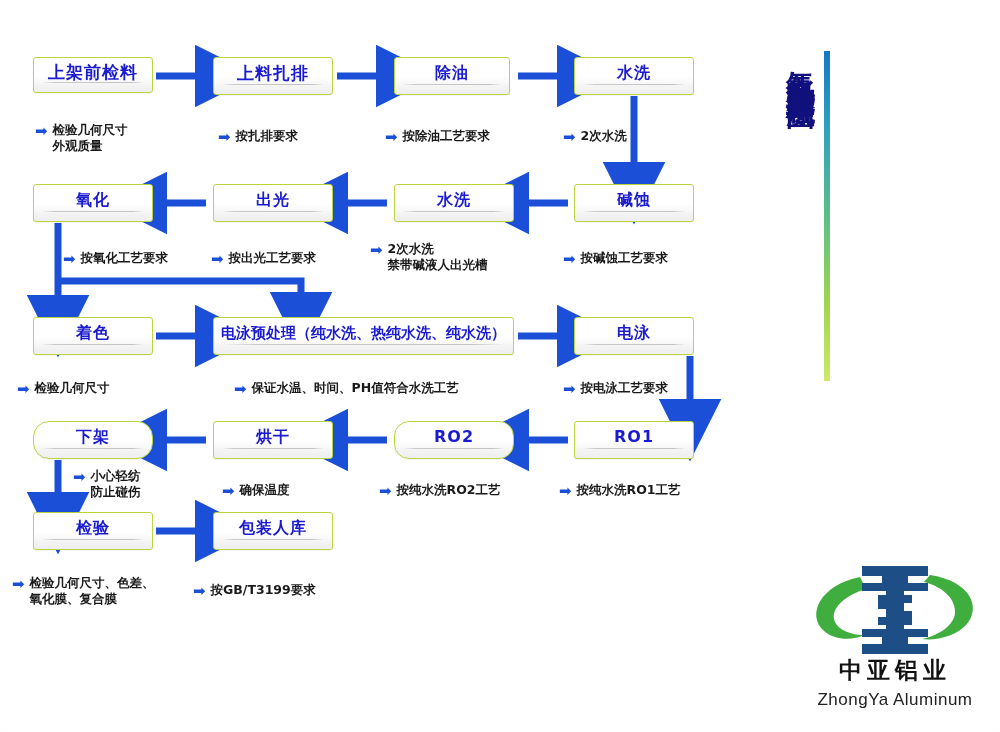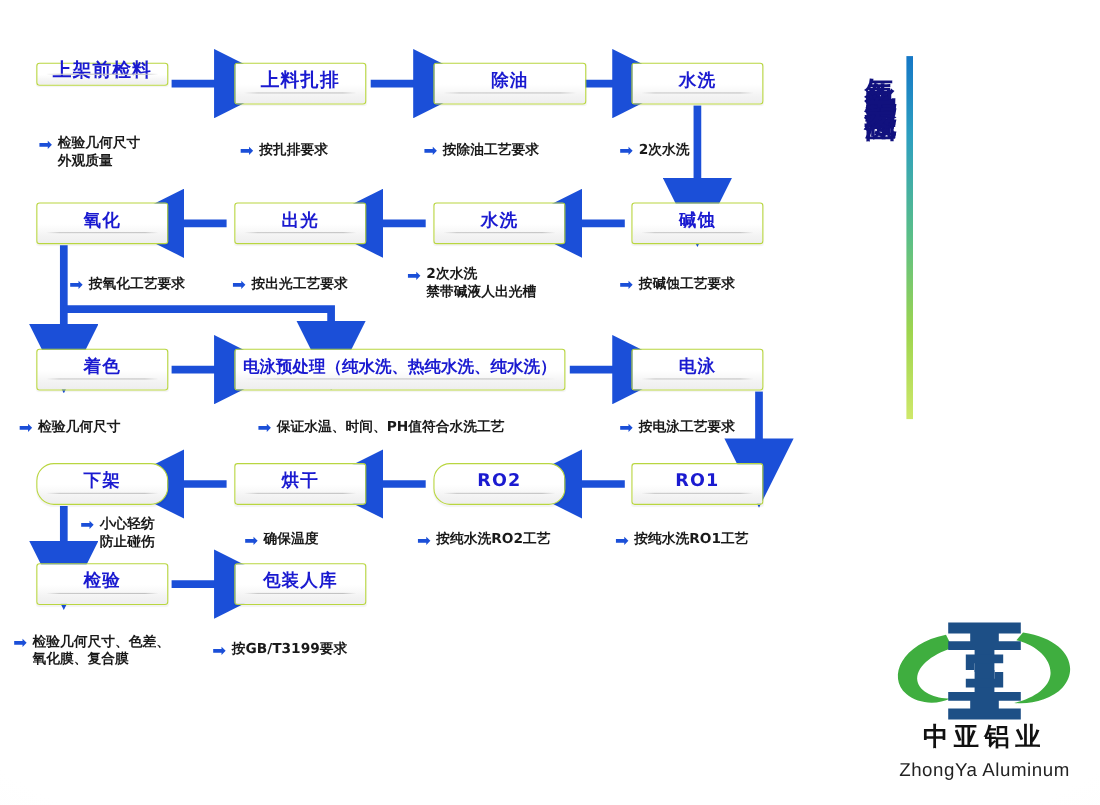--- a/index.html
+++ b/index.html
@@ -187,29 +187,29 @@
       <line x1="568" y1="440" x2="521" y2="440" marker-end="url(#ah-l)"></line>
       <line x1="387" y1="440" x2="340" y2="440" marker-end="url(#ah-l)"></line>
       <line x1="206" y1="440" x2="159" y2="440" marker-end="url(#ah-l)"></line>
 
       <line x1="58" y1="460" x2="58" y2="500" marker-end="url(#ah-d)"></line>
 
       <line x1="156" y1="531" x2="203" y2="531" marker-end="url(#ah-r)"></line>
     </g>
   </svg>
 
-  <div class="box" style="left:33px; top:57px; width:120px; height:21px;">
+  <div class="box" style="left:33px; top:57px; width:120px; height:36px;">
     <span class="label">上架前检料</span>
     <span class="underline"></span>
   </div>
   <div class="box" style="left:213px; top:57px; width:120px; height:38px;">
     <span class="label">上料扎排</span>
     <span class="underline"></span>
   </div>
-  <div class="box small" style="left:394px; top:57px; width:139px; height:38px;">
+  <div class="box small" style="left:394px; top:57px; width:116px; height:38px;">
     <span class="label">除油</span>
     <span class="underline"></span>
   </div>
   <div class="box small" style="left:574px; top:57px; width:120px; height:38px;">
     <span class="label">水洗</span>
     <span class="underline"></span>
   </div>
 
   <div class="note" style="left:35px; top:122px;">
     <span class="bullet">➡</span>

